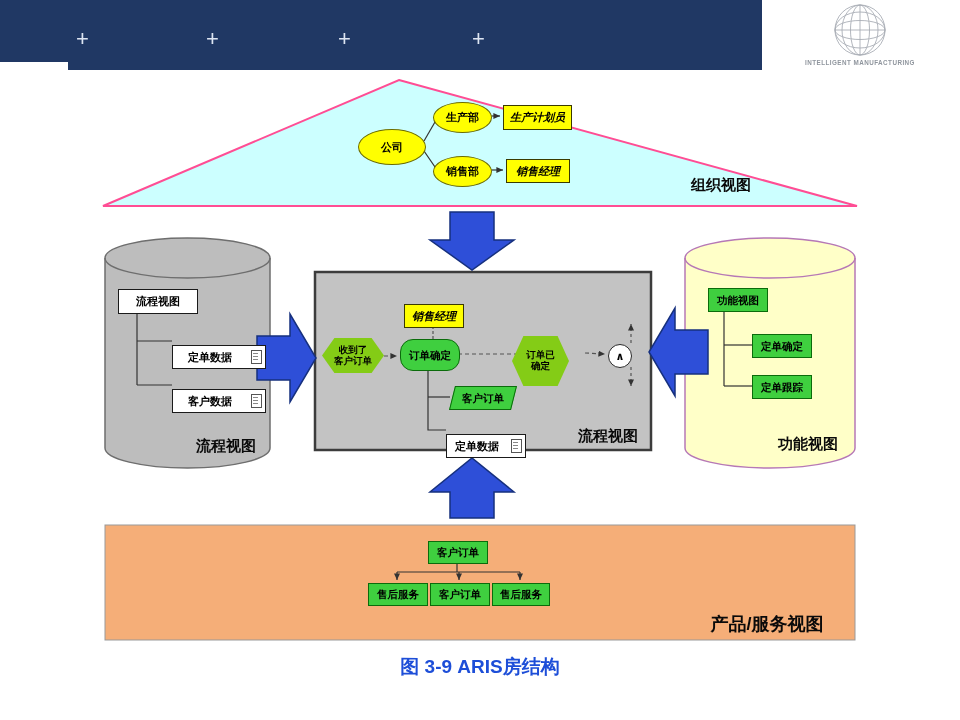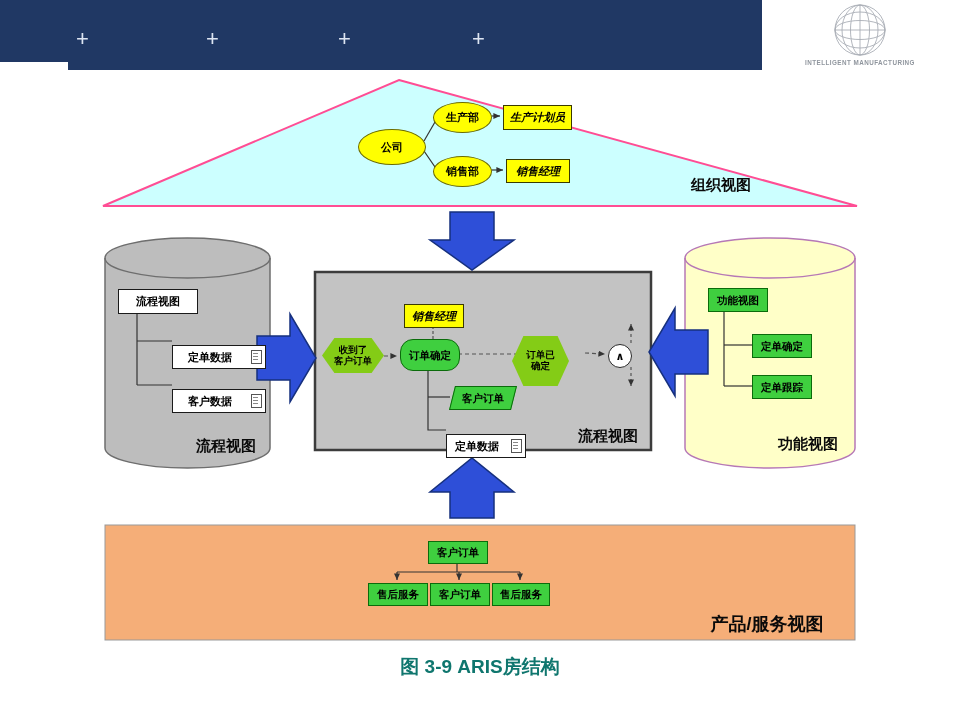--- a/index.html
+++ b/index.html
@@ -21,21 +21,21 @@
   .round{border-radius:13px;}
   .hex{background:#84cc16;clip-path:polygon(20% 0,80% 0,100% 50%,80% 100%,20% 100%,0 50%);font-size:9.5px;font-weight:bold;}
   .hex .t{white-space:pre-line;}
   .skew{transform:skewX(-14deg);}
   .skew .t{display:inline-block;transform:skewX(14deg);}
   .xor{background:#fff;border:1.6px solid #2a2a2a;border-radius:50%;font-size:11px;}
   .vlabel{position:absolute;font-weight:bold;font-size:15px;color:#0a0a0a;text-align:center;}
   .doc{position:absolute;right:3px;top:4px;width:9px;height:12px;background:#fff;border:1px solid #555;}
   .doc::before{content:"";position:absolute;left:1px;top:2px;width:5px;height:1px;background:#888;box-shadow:0 3px 0 #888,0 6px 0 #888;}
   .pad-r{padding-right:18px;margin-top:15px;}
-  .caption{position:absolute;left:0;top:654px;width:960px;text-align:center;font-size:19px;font-weight:bold;color:#0f766e;}
+  .caption{position:absolute;left:0;top:654px;width:960px;text-align:center;font-size:19px;font-weight:bold;color:#1d4ed8;}
 </style>
 </head>
 <body>
 
 <div class="stage">
 
   <svg class="shapes" width="960" height="720">
     <defs>
       <marker id="arr" markerWidth="7" markerHeight="7" refX="5.5" refY="2.5" orient="auto">
         <path d="M0,0 L5.5,2.5 L0,5 Z" fill="#333"></path>

